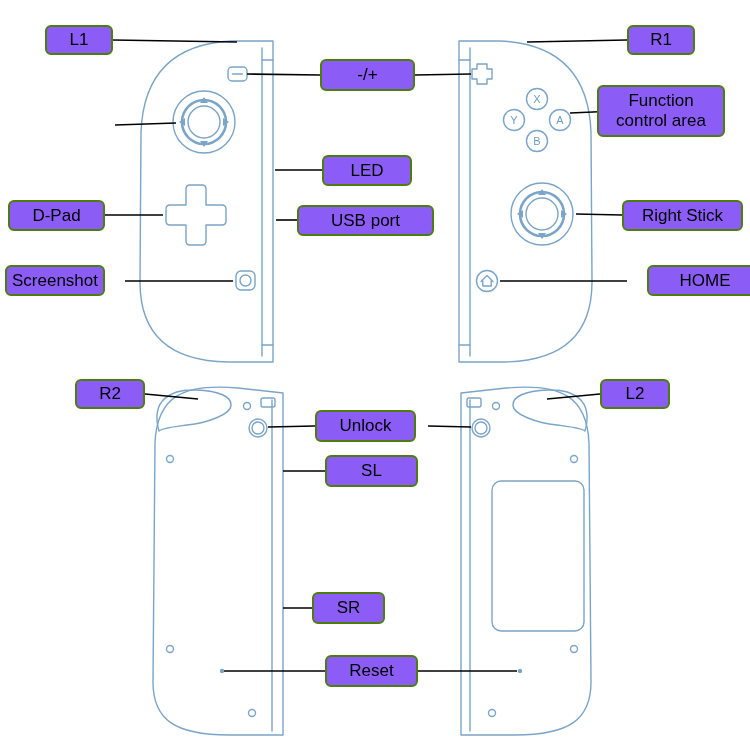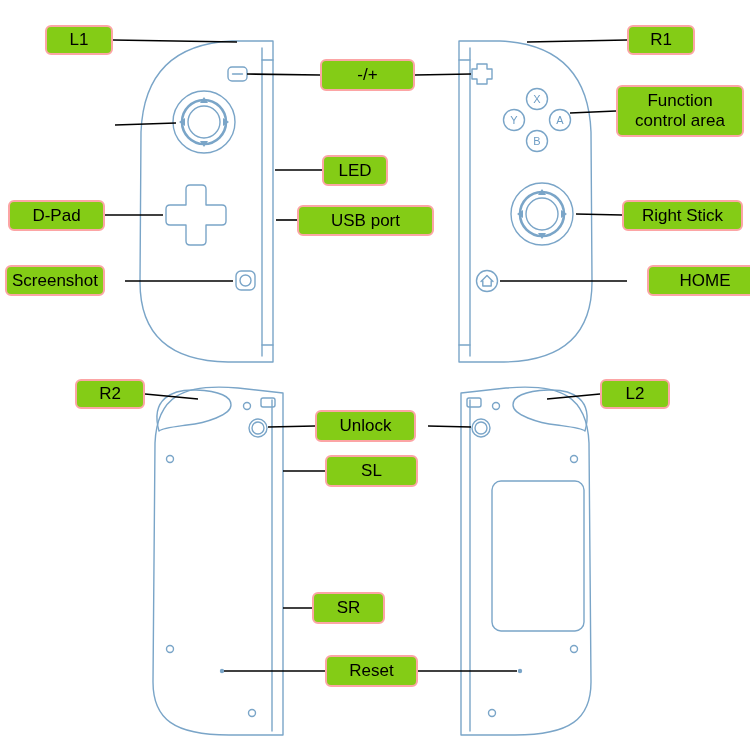--- a/index.html
+++ b/index.html
@@ -8,22 +8,22 @@
     position: relative;
     width: 750px; height: 750px;
     font-family: "Liberation Sans", sans-serif;
     background: #ffffff;
   }
   .stage > svg { position: absolute; left: 0; top: 0; }
   .label-box {
     position: absolute;
     display: flex; align-items: center; justify-content: center;
     text-align: center;
-    background: #84cc16;
-    border: 2px solid #fca5a5;
+    background: #8b5cf6;
+    border: 2px solid #4d7c0f;
     border-radius: 6px;
     font-size: 17px;
     line-height: 1.15;
     color: #000000;
     padding: 2px 6px;
   }
   .svg-letter {
     font-family: "Liberation Sans", sans-serif;
     font-size: 11px;
     fill: #6d9cc4;
@@ -146,22 +146,22 @@
       <line x1="325" y1="471" x2="283" y2="471"></line>
       <line x1="325" y1="608" x2="283" y2="608"></line>
       <line x1="325" y1="671" x2="224" y2="671"></line>
       <line x1="418" y1="671" x2="517" y2="671"></line>
     </g>
   </svg>
 
   <div class="label-box" style="left:45px;  top:25px;  width:68px;  height:30px">L1</div>
   <div class="label-box" style="left:627px; top:25px;  width:68px;  height:30px">R1</div>
   <div class="label-box" style="left:320px; top:59px;  width:95px;  height:32px">-/+</div>
-  <div class="label-box" style="left:616px; top:85px;  width:128px; height:52px">Function control area</div>
-  <div class="label-box" style="left:322px; top:155px; width:66px;  height:31px">LED</div>
+  <div class="label-box" style="left:597px; top:85px;  width:128px; height:52px">Function control area</div>
+  <div class="label-box" style="left:322px; top:155px; width:90px;  height:31px">LED</div>
   <div class="label-box" style="left:297px; top:205px; width:137px; height:31px">USB port</div>
   <div class="label-box" style="left:8px;   top:200px; width:97px;  height:31px">D-Pad</div>
   <div class="label-box" style="left:622px; top:200px; width:121px; height:31px">Right Stick</div>
   <div class="label-box" style="left:5px;   top:265px; width:100px; height:31px">Screenshot</div>
   <div class="label-box" style="left:647px; top:265px; width:116px; height:31px">HOME</div>
   <div class="label-box" style="left:75px;  top:379px; width:70px;  height:30px">R2</div>
   <div class="label-box" style="left:600px; top:379px; width:70px;  height:30px">L2</div>
   <div class="label-box" style="left:315px; top:410px; width:101px; height:32px">Unlock</div>
   <div class="label-box" style="left:325px; top:455px; width:93px;  height:32px">SL</div>
   <div class="label-box" style="left:312px; top:592px; width:73px;  height:32px">SR</div>

